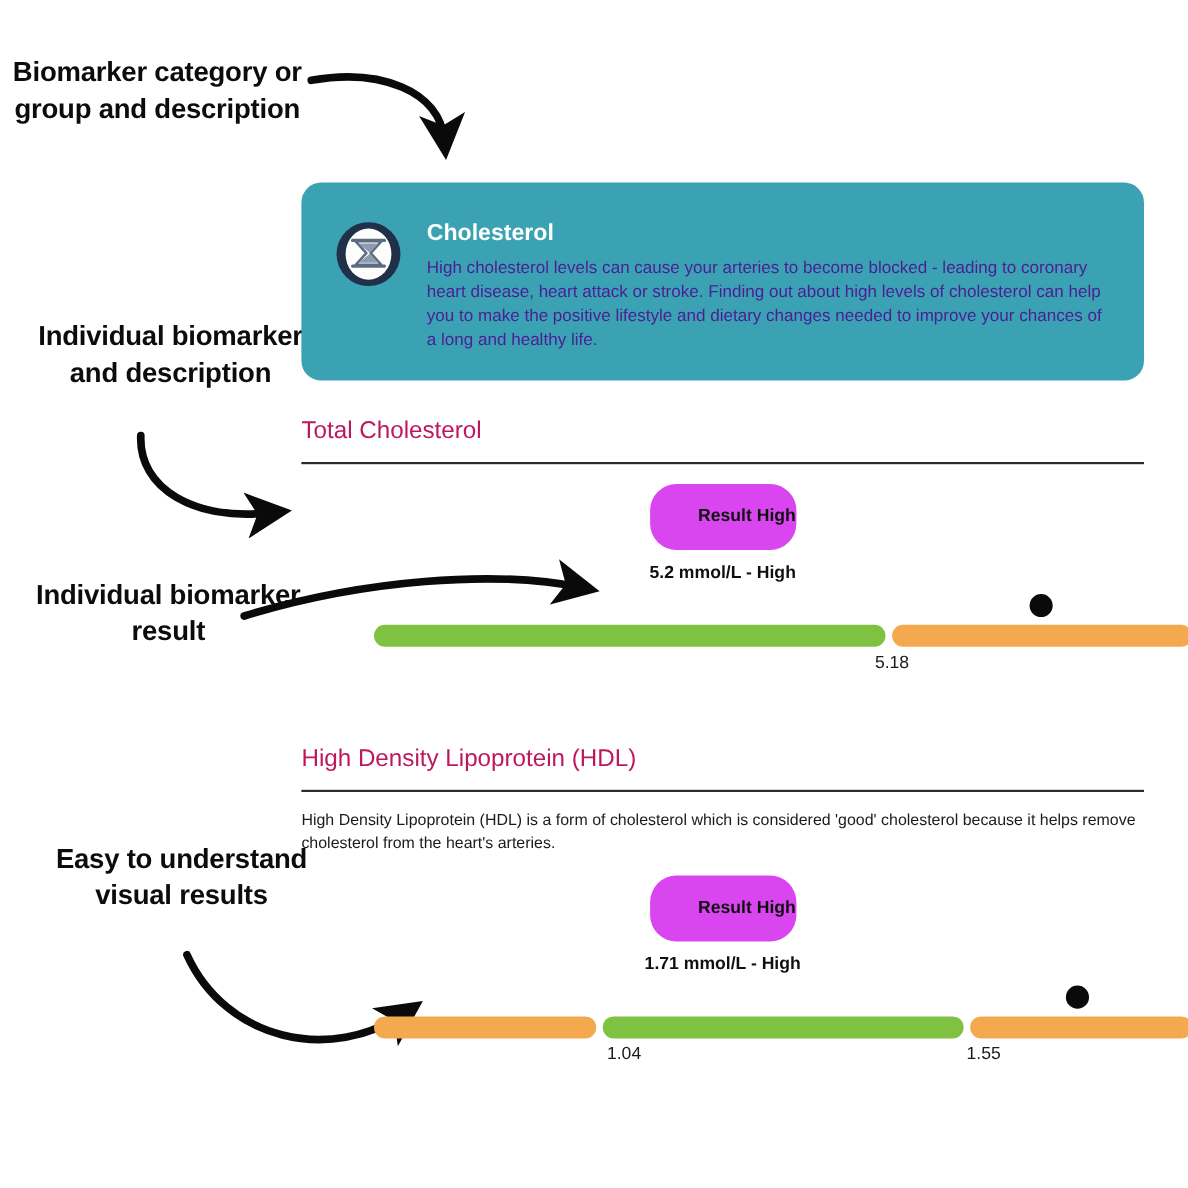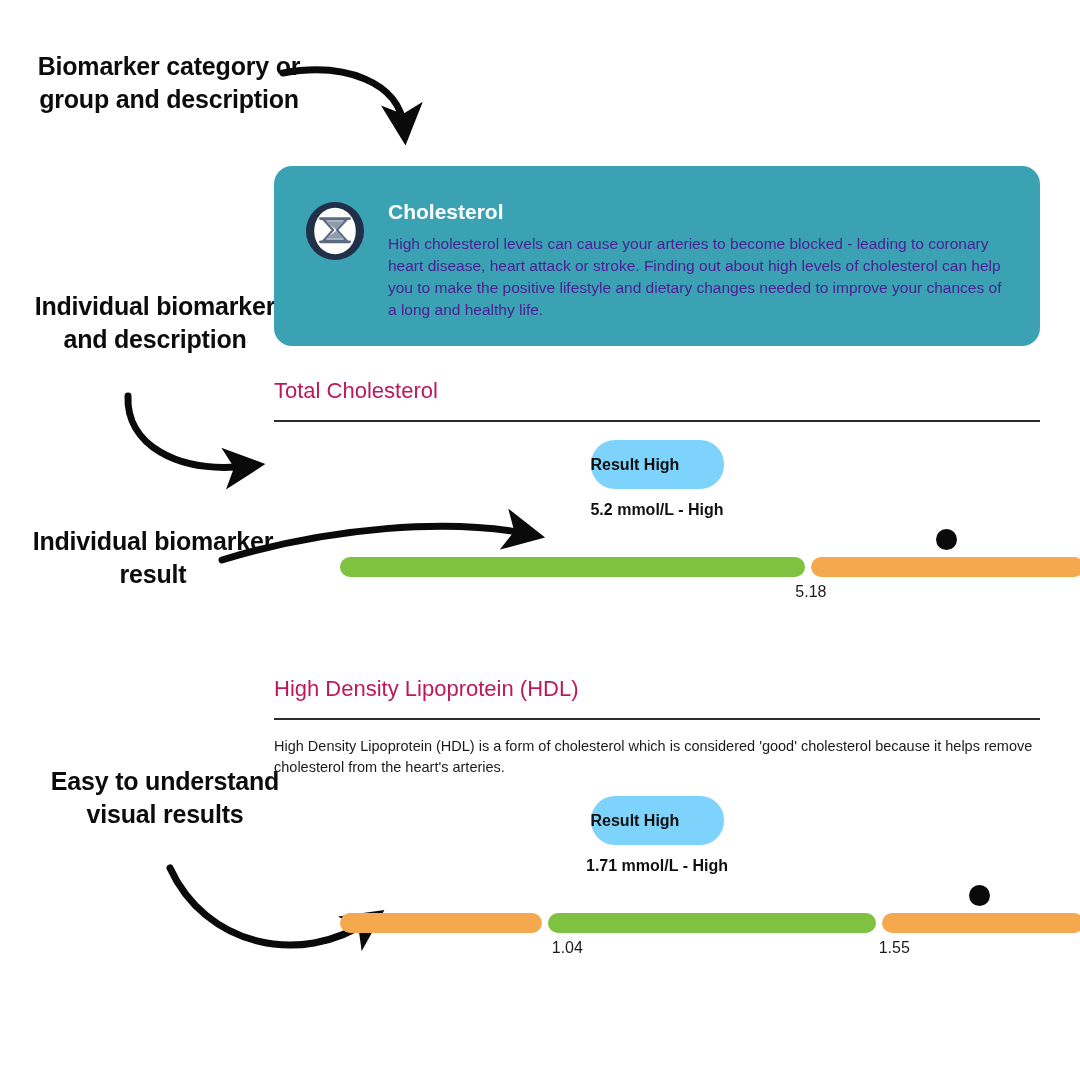--- a/index.html
+++ b/index.html
@@ -16,21 +16,21 @@
   
   .callout{
     position:absolute;
     text-align:center;
     font-weight:700;
     color:#0c0c0c;
     font-size:25px;
     line-height:1.32;
     letter-spacing:-0.2px;
   }
-  #callout-category{left:34px;top:50px;width:270px;}
+  #callout-category{left:8px;top:50px;width:270px;}
   #callout-biomarker{left:20px;top:290px;width:270px;}
   #callout-result{left:8px;top:525px;width:290px;}
   #callout-visual{left:40px;top:765px;width:250px;}
 
   
   .arrow-layer{position:absolute;left:0;top:0;width:1080px;height:1080px;pointer-events:none;}
 
   
   #category-card{
     position:absolute;
@@ -66,25 +66,25 @@
   .bm-rule{height:2px;background:#2b2b2b;width:100%;}
   .bm-desc{
     font-size:14.5px;line-height:1.45;color:#1b1b1b;
     margin:16px 0 0 0;font-weight:400;
   }
 
   
   .result-block{position:relative;margin-top:18px;}
   .result-badge{
     display:block;margin:0 auto;
-    width:133px;height:49px;
-    background:#7dd3fc;
+    width:133px;height:60px;
+    background:#d946ef;
     border-radius:24px;
     color:#101010;font-size:16px;font-weight:700;
-    line-height:48px;text-align:left;
+    line-height:48px;text-align:right;
     border:none;padding:0;
     font-family:"Liberation Sans", sans-serif;
     cursor:pointer;
   }
   .result-value{
     text-align:center;font-size:16px;font-weight:700;
     color:#101010;margin:12px 0 0 0;
   }
 
   

